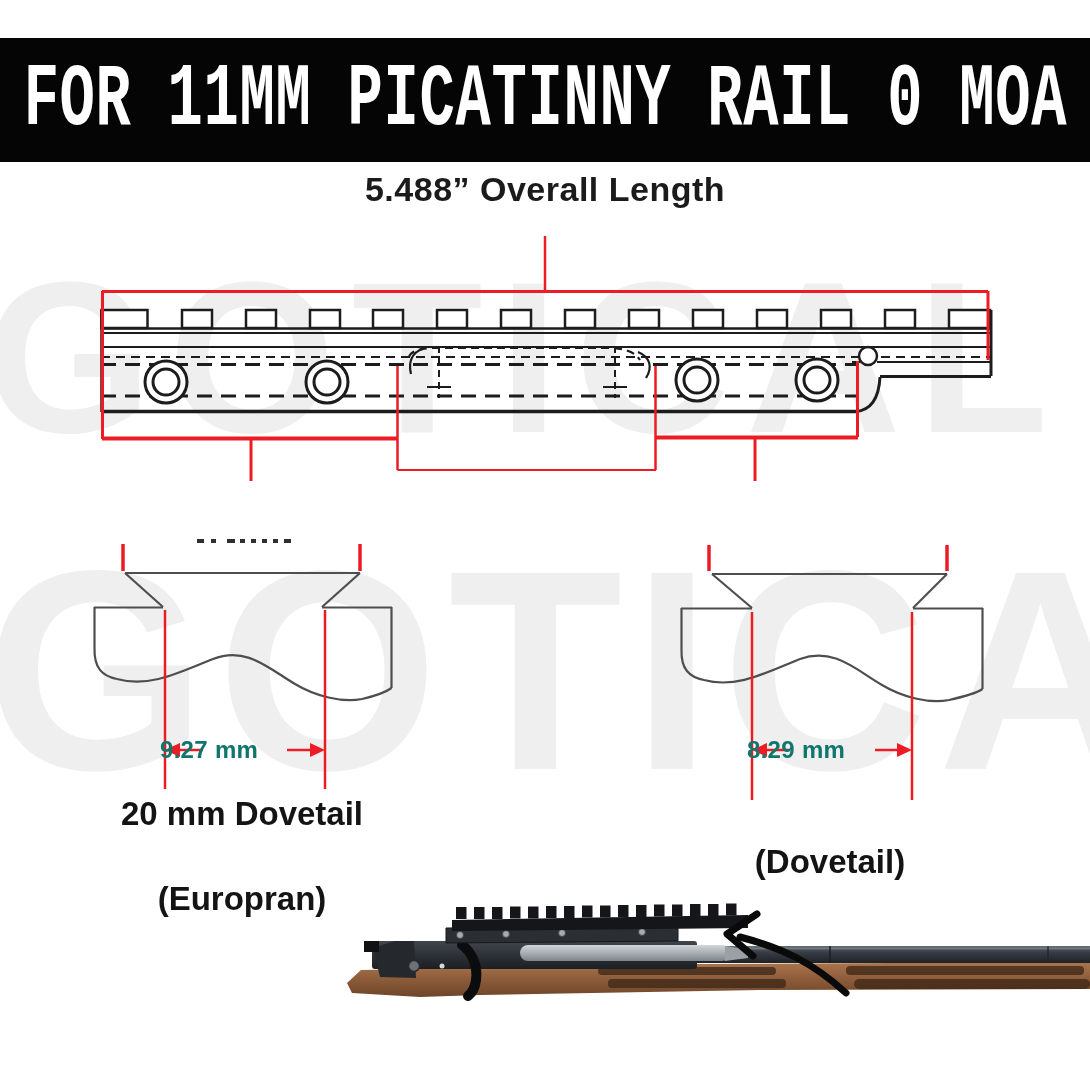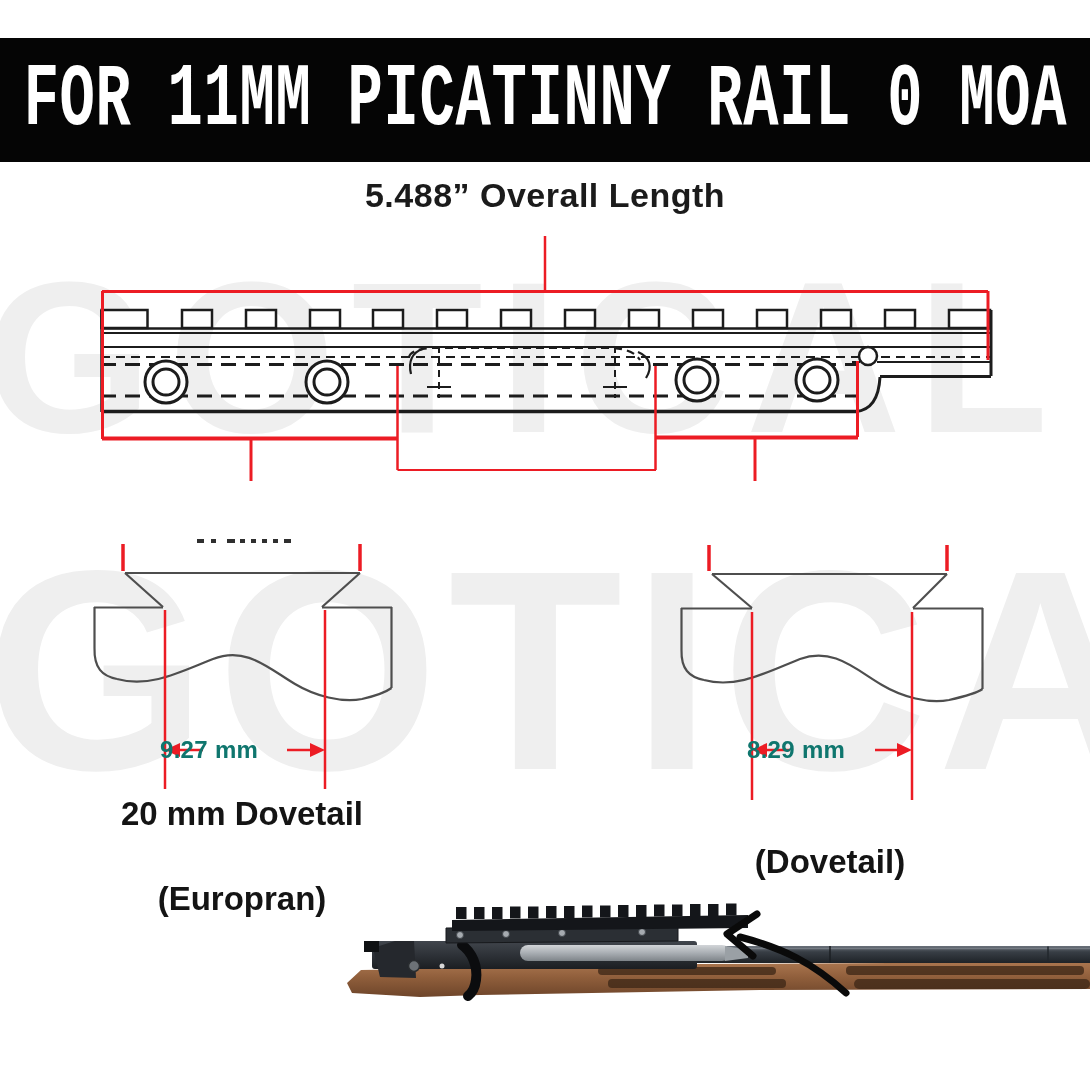--- a/index.html
+++ b/index.html
@@ -26,21 +26,21 @@
     position:absolute;left:0;top:38px;width:1090px;height:124px;
     background:var(--banner-bg);display:flex;align-items:center;justify-content:center;
     z-index:3;
     font-family:Liberation Mono, monospace;
   }
   .banner-text{
     color:#fff;font-size:84px;font-weight:bold;white-space:nowrap;
     display:inline-block;transform:scale(0.70,1.06);letter-spacing:1px;
   }
   .overall-label{
-    position:absolute;left:0;top:176px;width:1090px;text-align:center;
+    position:absolute;left:0;top:170px;width:1090px;text-align:center;
     font-size:34px;font-weight:bold;color:var(--ink-text);letter-spacing:.5px;z-index:3;
   }
   .diagram-svg{position:absolute;left:0;top:0;z-index:2;}
   .dim-text{
     position:absolute;font-size:24px;font-weight:bold;color:#0f766e;
     text-align:left;z-index:3;letter-spacing:.3px;
   }
   .dim-text.left{left:160px;top:736px;width:170px;}
   .dim-text.right{left:747px;top:736px;width:170px;}
   .dovetail-label{

